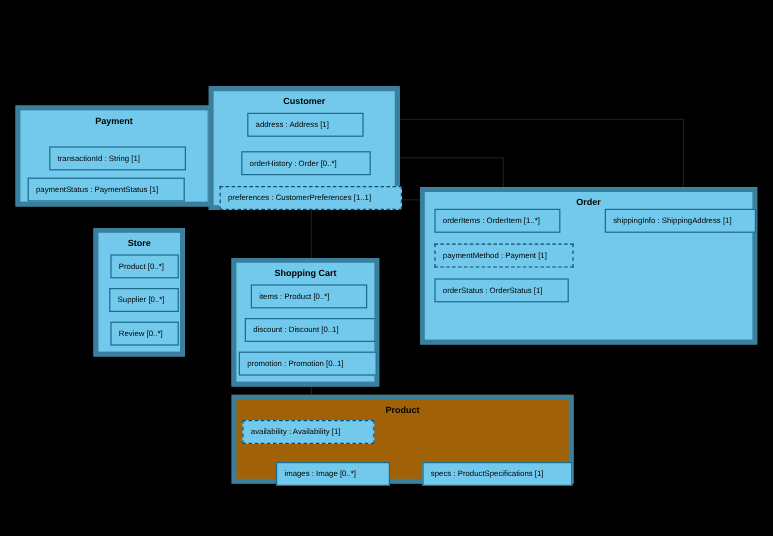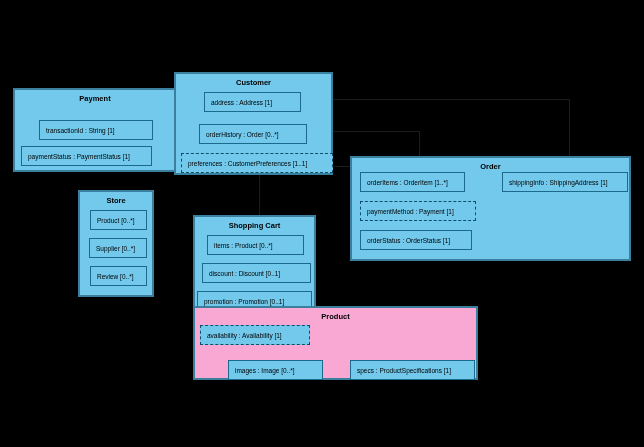--- a/index.html
+++ b/index.html
@@ -11,21 +11,21 @@
     position: relative;
     width: 644px;
     height: 447px;
     background: #000000;
     overflow: hidden;
     font-family: "Liberation Sans", sans-serif;
   }
   .node {
     position: absolute;
     background: #72c9ec;
-    border: 2px solid #737373;
+    border: 4px solid #737373;
     box-sizing: border-box;
     z-index: 2;
   }
   .node-title {
     position: absolute;
     left: 0;
     right: 0;
     top: 4px;
     text-align: center;
     font-size: 7.5px;
@@ -76,38 +76,38 @@
       <div class="node-title">Payment</div>
       <div class="attr" style="left: 24px; top: 30px; width: 114px; height: 20px;">transactionId : String [1]</div>
       <div class="attr" style="left: 6px; top: 56px; width: 131px; height: 20px;">paymentStatus : PaymentStatus [1]</div>
     </div>
     <div class="node" style="left: 174px; top: 72px; width: 159px; height: 103px; background: rgb(114, 201, 236); border-color: rgb(58, 127, 158);">
       <div class="node-title">Customer</div>
       <div class="attr" style="left: 28px; top: 18px; width: 97px; height: 20px;">address : Address [1]</div>
       <div class="attr" style="left: 23px; top: 50px; width: 108px; height: 20px;">orderHistory : Order [0..*]</div>
       <div class="attr dashed" style="left: 5px; top: 79px; width: 152px; height: 20px;">preferences : CustomerPreferences [1..1]</div>
     </div>
-    <div class="node" style="left: 350px; top: 156px; width: 281px; height: 105px; background: rgb(114, 201, 236); border-color: rgb(58, 127, 158); padding-left: 48px;">
+    <div class="node" style="left: 350px; top: 156px; width: 281px; height: 131px; background: rgb(114, 201, 236); border-color: rgb(58, 127, 158); padding-left: 48px;">
       <div class="node-title">Order</div>
       <div class="attr" style="left: 8px; top: 14px; width: 105px; height: 20px;">orderItems : OrderItem [1..*]</div>
       <div class="attr" style="left: 150px; top: 14px; width: 126px; height: 20px;">shippingInfo : ShippingAddress [1]</div>
       <div class="attr dashed" style="left: 8px; top: 43px; width: 116px; height: 20px;">paymentMethod : Payment [1]</div>
       <div class="attr" style="left: 8px; top: 72px; width: 112px; height: 20px;">orderStatus : OrderStatus [1]</div>
     </div>
     <div class="node" style="left: 78px; top: 190px; width: 76px; height: 107px; background: rgb(114, 201, 236); border-color: rgb(58, 127, 158);">
       <div class="node-title">Store</div>
       <div class="attr" style="left: 10px; top: 18px; width: 57px; height: 20px;">Product [0..*]</div>
       <div class="attr" style="left: 9px; top: 46px; width: 58px; height: 20px;">Supplier [0..*]</div>
       <div class="attr" style="left: 10px; top: 74px; width: 57px; height: 20px;">Review [0..*]</div>
     </div>
     <div class="node" style="left: 193px; top: 190px; width: 123px; height: 107px; background: rgb(114, 201, 236); border-color: rgb(58, 127, 158); margin-top: 25px;">
       <div class="node-title">Shopping Cart</div>
       <div class="attr" style="left: 12px; top: 18px; width: 97px; height: 20px;">items : Product [0..*]</div>
       <div class="attr" style="left: 7px; top: 46px; width: 109px; height: 20px;">discount : Discount [0..1]</div>
       <div class="attr" style="left: 2px; top: 74px; width: 115px; height: 20px;">promotion : Promotion [0..1]</div>
     </div>
-    <div class="node" style="left: 193px; top: 306px; width: 285px; height: 74px; background: #f9a8d4; border-color: rgb(58, 127, 158);">
+    <div class="node" style="left: 193px; top: 329px; width: 285px; height: 74px; background: #a16207; border-color: rgb(58, 127, 158);">
       <div class="node-title">Product</div>
       <div class="attr dashed" style="left: 5px; top: 17px; width: 110px; height: 20px;">availability : Availability [1]</div>
       <div class="attr" style="left: 33px; top: 52px; width: 95px; height: 20px;">images : Image [0..*]</div>
       <div class="attr" style="left: 155px; top: 52px; width: 125px; height: 20px;">specs : ProductSpecifications [1]</div>
     </div>
   </div>
 
 </body></html>

